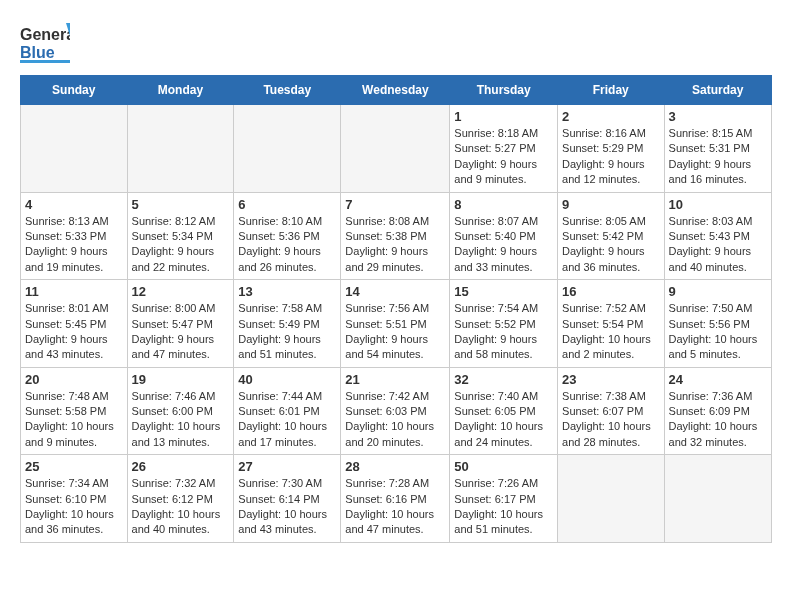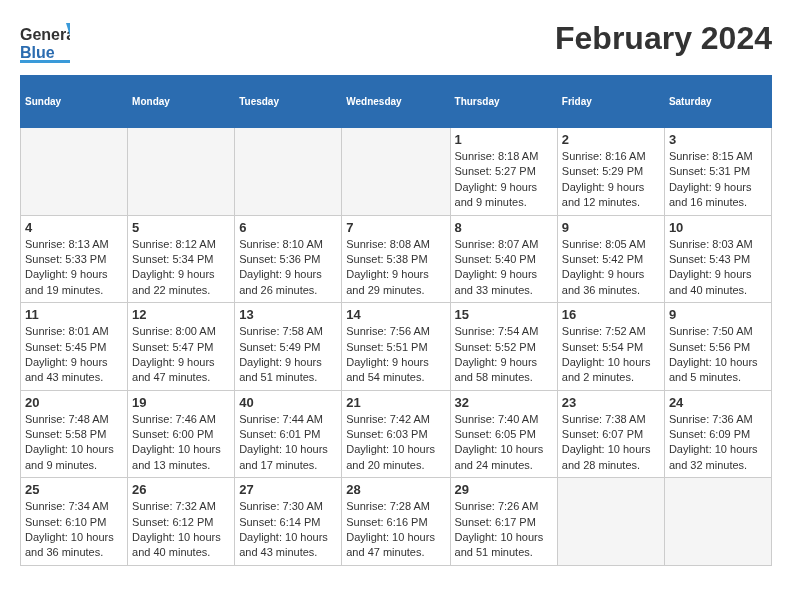--- a/index.html
+++ b/index.html
@@ -34,23 +34,23 @@
       color: #555;
     }
     table {
       width: 100%;
       border-collapse: collapse;
       font-size: 11px;
     }
     th {
       background-color: #2b6cb0;
       color: #fff;
-      padding: 20px 4px;
-      text-align: left;
-      font-size: 10px;
+      padding: 7px 4px;
+      text-align: center;
+      font-size: 12px;
       border: 1px solid #2b6cb0;
     }
     td {
       border: 1px solid #ccc;
       vertical-align: top;
       padding: 4px;
       height: 80px;
       width: 113px;
       background: #fff;
     }
@@ -80,21 +80,20 @@
     <div style="display:flex; align-items:center; gap:0px;">
       <svg width="50" height="45" viewBox="0 0 50 45">
         <text x="0" y="20" font-family="Arial" font-size="16" font-weight="bold" fill="#333">General</text>
         <text x="0" y="38" font-family="Arial" font-size="16" font-weight="bold" fill="#2b6cb0">Blue</text>
         <polygon points="46,5 54,5 50,18" fill="#3a9ad9" transform="translate(0,-2)"></polygon>
         <rect x="0" y="40" width="55" height="3" fill="#3a9ad9"></rect>
       </svg>
     </div>
   </div>
   <div class="title-section">
-    <div class="month-year">February 2024</div>
   </div>
 </div>
 
 <table>
   <thead>
     <tr id="weekday-header">
         <th>Sunday</th>
         <th>Monday</th>
         <th>Tuesday</th>
         <th>Wednesday</th>
@@ -223,20 +222,20 @@
         </td>
         <td>
           <div class="day-number">27</div>
           <div class="day-info">Sunrise: 7:30 AM<br>Sunset: 6:14 PM<br>Daylight: 10 hours and 43 minutes.</div>
         </td>
         <td>
           <div class="day-number">28</div>
           <div class="day-info">Sunrise: 7:28 AM<br>Sunset: 6:16 PM<br>Daylight: 10 hours and 47 minutes.</div>
         </td>
         <td>
-          <div class="day-number">29</div>
+          <div class="day-number">50</div>
           <div class="day-info">Sunrise: 7:26 AM<br>Sunset: 6:17 PM<br>Daylight: 10 hours and 51 minutes.</div>
         </td>
         <td class="empty"></td>
         <td class="empty"></td>
       </tr>
     </tbody>
 </table>
 
 </body></html>

